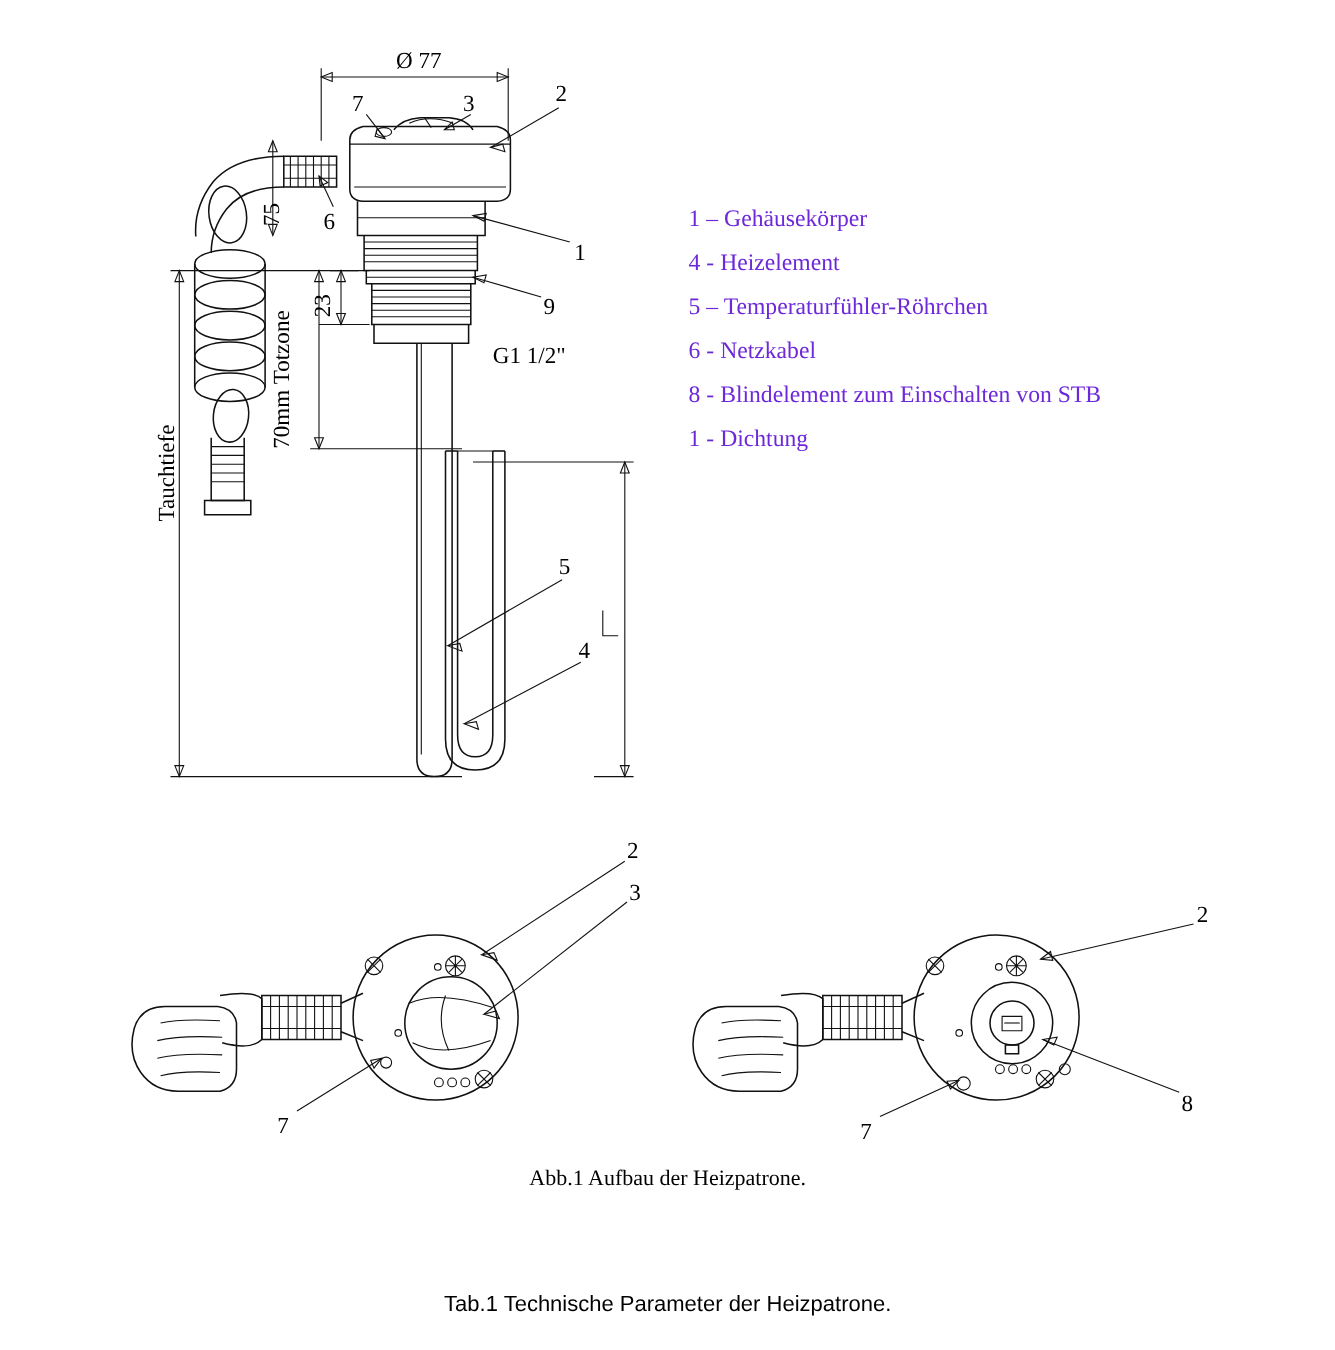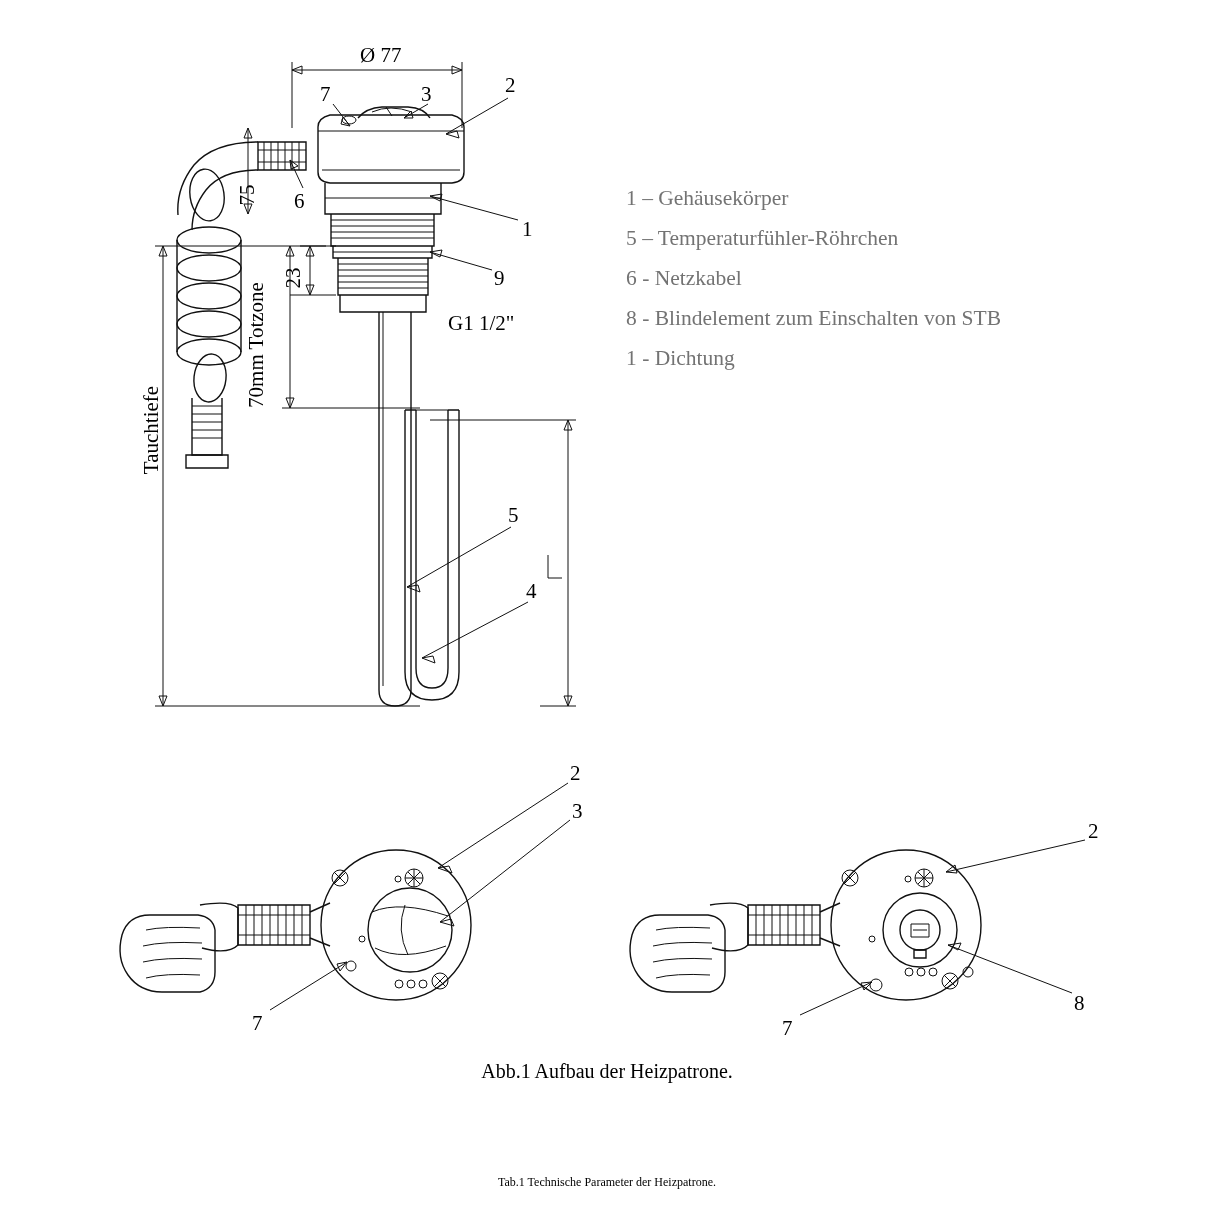--- a/index.html
+++ b/index.html
@@ -29,40 +29,40 @@
   .legend {
     position: absolute;
     left: 626px;
     top: 178px;
     width: 520px;
   }
   .legend-item {
     font-family: "Liberation Serif", serif;
     font-size: 21.5px;
     line-height: 40px;
-    color: #737373;
+    color: #6d28d9;
     white-space: nowrap;
   }
   .caption-fig {
     position: absolute;
     left: 0;
     top: 1060px;
     width: 1214px;
     text-align: center;
     font-family: "Liberation Serif", serif;
     font-size: 20px;
   }
   .caption-tab {
     position: absolute;
     left: 0;
     top: 1175px;
     width: 1214px;
     text-align: center;
-    font-family: Liberation Serif, serif;
-    font-size: 12px;
+    font-family: Liberation Sans, sans-serif;
+    font-size: 20px;
   }
   .lbl {
     font-family: "Liberation Serif", serif;
     font-size: 21px;
     fill: #000;
   }
   .ln {
     stroke: #111;
     fill: none;
     stroke-width: 1.4;
@@ -382,20 +382,21 @@
       <g>
         <path class="ln-thin" d="M1072 993 L948 945"></path>
         <path class="ln-thin" d="M948 945 l10 5 l3 -7 z" fill="#111"></path>
         <text class="lbl" x="1074" y="1010">8</text>
       </g>
     </g>
   </svg>
 
   <div class="legend">
     <div class="legend-item">1 – Gehäusekörper</div>
+    <div class="legend-item">4 - Heizelement</div>
     <div class="legend-item">5 – Temperaturfühler-Röhrchen</div>
     <div class="legend-item">6 - Netzkabel</div>
     <div class="legend-item">8 - Blindelement zum Einschalten von STB</div>
     <div class="legend-item">1 - Dichtung</div>
   </div>
 
   <div class="caption-fig">Abb.1 Aufbau der Heizpatrone.</div>
   <div class="caption-tab">Tab.1 Technische Parameter der Heizpatrone.</div>
 
 </div>

